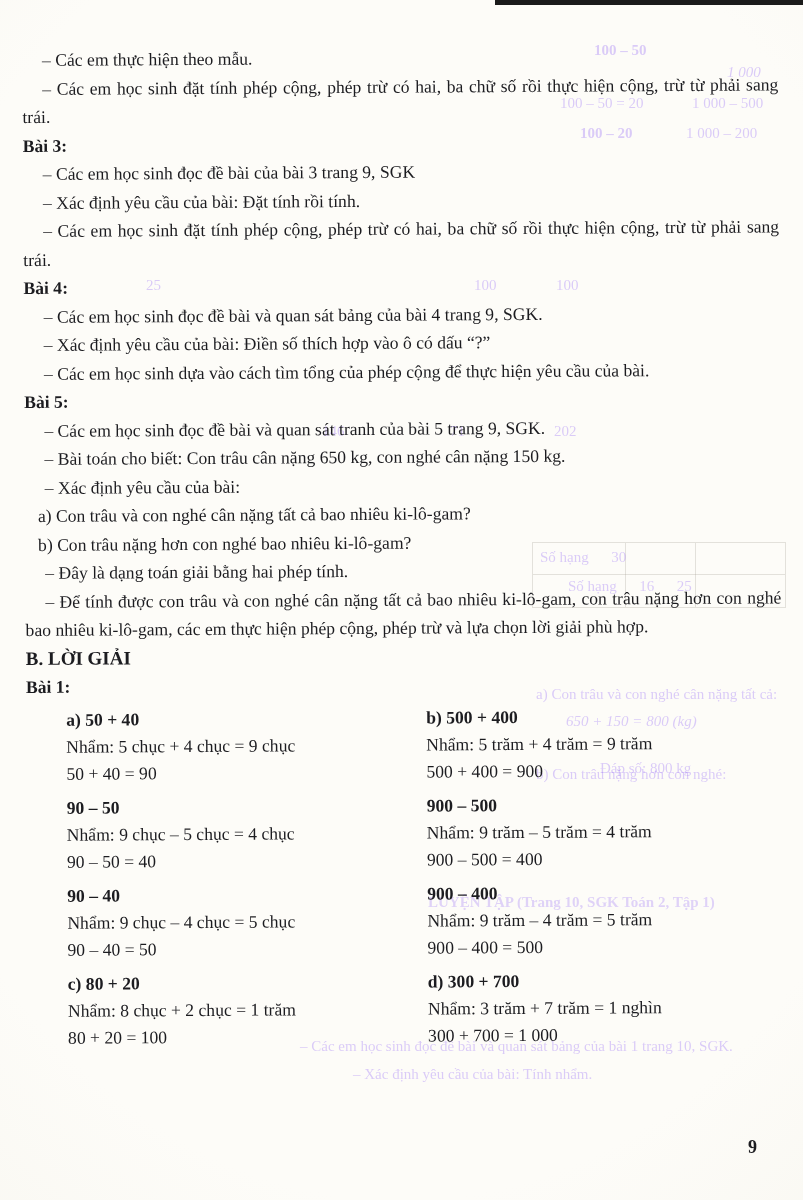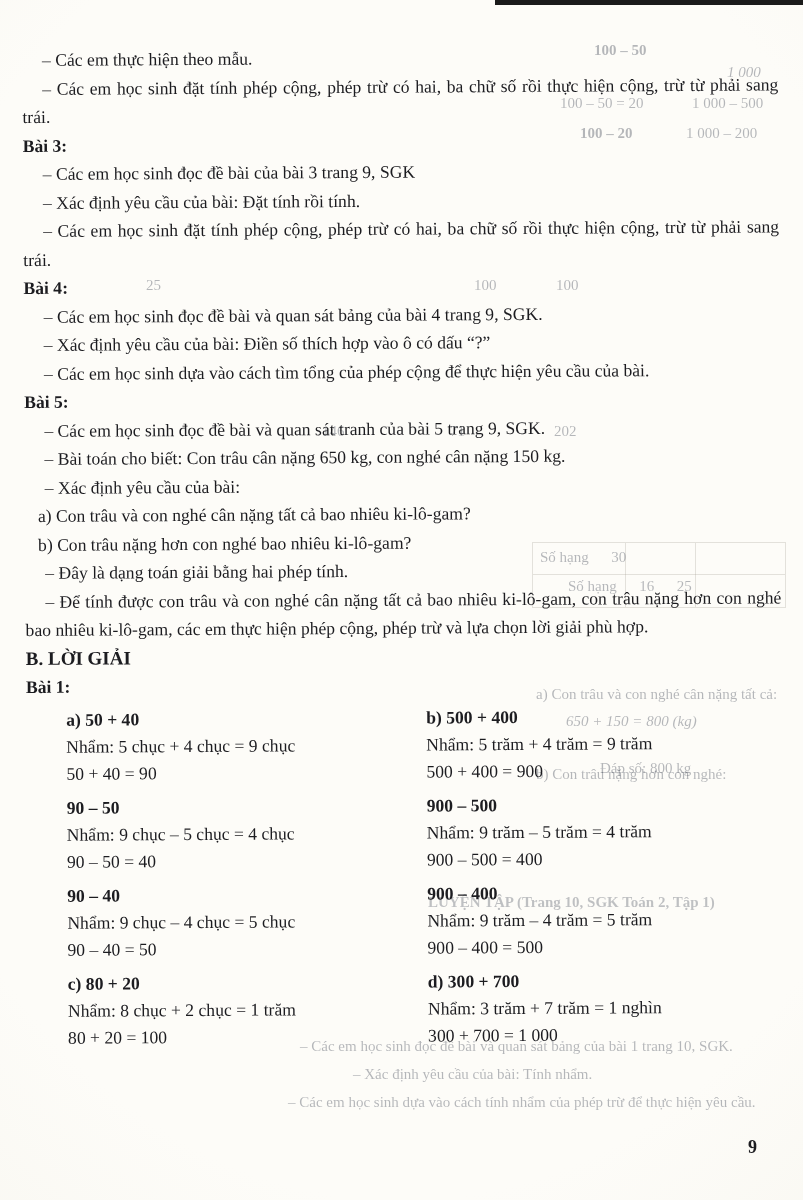--- a/index.html
+++ b/index.html
@@ -14,21 +14,21 @@
   }
   .scan-strip{
     position:absolute;left:495px;top:0;width:308px;height:5px;
     background:#1b1b1b;z-index:3;
   }
   
   .ghost-layer{position:absolute;inset:0;z-index:0;}
   .g{
     position:absolute;
     font-size:15px;
-    color:#0f172a;
+    color:#8b5cf6;
     opacity:.30;
     filter:blur(.4px);
     white-space:pre;
   }
   .g.bold{font-weight:bold;}
   .g0{left:594px;top:42px;}
   .g1{left:727px;top:64px;font-style:italic;}
   .g2{left:560px;top:95px;}
   .g3{left:692px;top:95px;}
   .g4{left:580px;top:125px;}
@@ -120,21 +120,20 @@
   </div>
   <span class="g g12">Số hạng      30</span>
   <span class="g g13">Số hạng      16      25</span>
   <span class="g g14">a) Con trâu và con nghé cân nặng tất cả:</span>
   <span class="g g15">650 + 150 = 800 (kg)</span>
   <span class="g g16">Đáp số: 800 kg</span>
   <span class="g g17">b) Con trâu nặng hơn con nghé:</span>
   <span class="g g18">LUYỆN TẬP (Trang 10, SGK Toán 2, Tập 1)</span>
   <span class="g g19">– Các em học sinh đọc đề bài và quan sát bảng của bài 1 trang 10, SGK.</span>
   <span class="g g20">– Xác định yêu cầu của bài: Tính nhẩm.</span>
-  <span class="g g21">– Các em học sinh dựa vào cách tính nhẩm của phép trừ để thực hiện yêu cầu.</span>
 </div>
 
 <div class="content">
 
   <p class="dash">– Các em thực hiện theo mẫu.</p>
   <p class="dash">– Các em học sinh đặt tính phép cộng, phép trừ có hai, ba chữ số rồi thực hiện cộng, trừ từ phải sang trái.</p>
 
   <p class="bai">Bài 3:</p>
   <p class="dash">– Các em học sinh đọc đề bài của bài 3 trang 9, SGK</p>
   <p class="dash">– Xác định yêu cầu của bài: Đặt tính rồi tính.</p>

